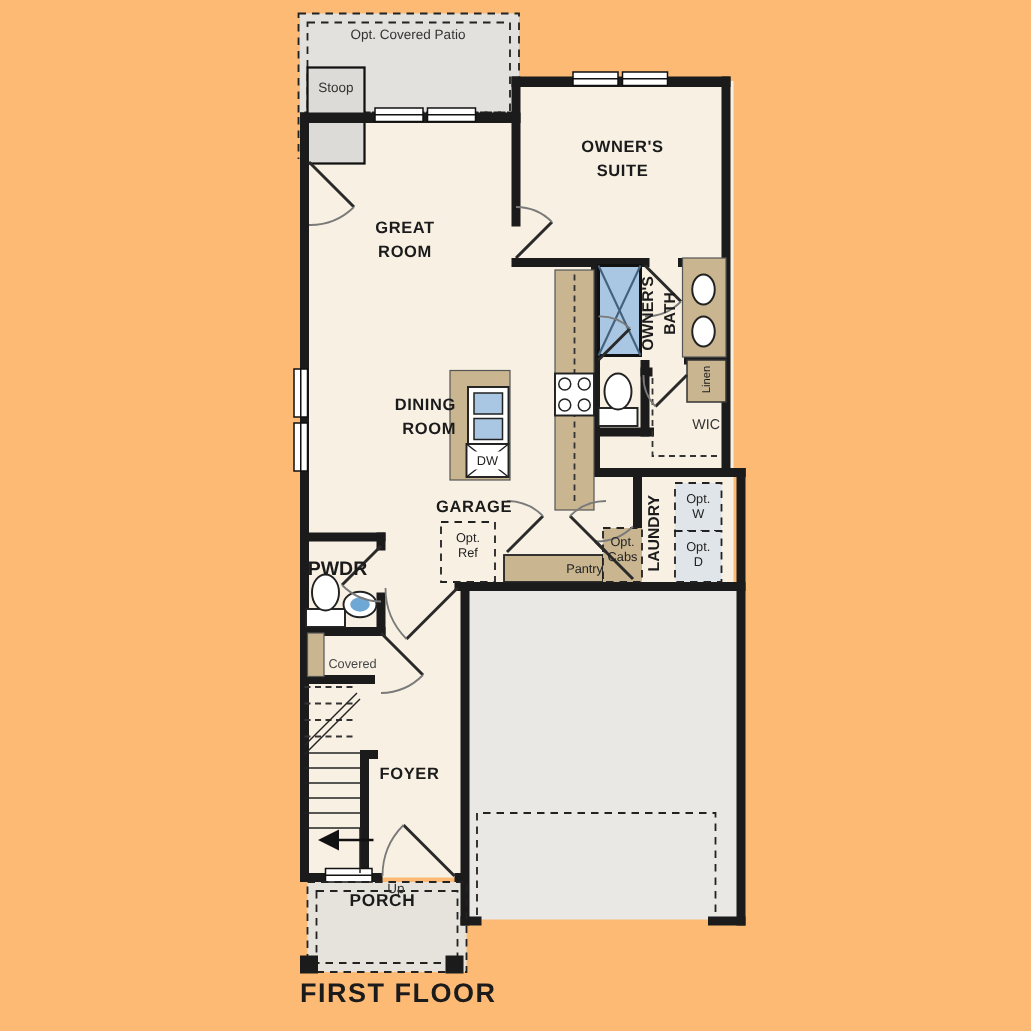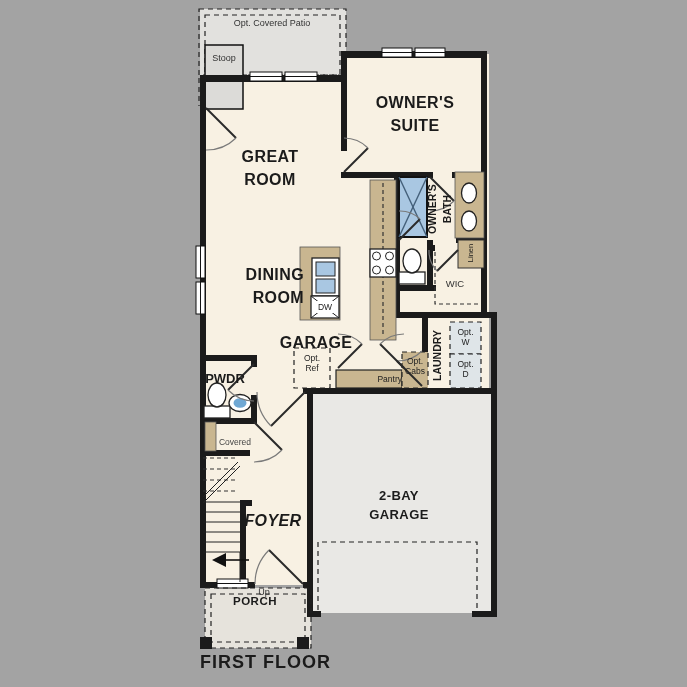--- a/index.html
+++ b/index.html
@@ -1,24 +1,24 @@
 <!DOCTYPE html>
 <html style="--wall: #1b1b1b; --room: #f8f1e3; --tan: #c9b690; --gray: #e2e1de; --garage: #e9e8e5; --porch: #e6e3dc; --blue: #a9c7e2; --blue-dark: #44607a;"><head>
 <meta charset="utf-8">
 <style>
   :root{
     --wall:#1b1b1b; --room:#f8f1e3; --tan:#c9b690; --gray:#e2e1de;
     --garage:#e9e8e5; --porch:#e6e3dc; --blue:#a9c7e2; --blue-dark:#44607a;
   }
   html,body{margin:0;padding:0;background:#fff;}
-  #plan{position:relative;width:687px;height:687px;background:#a3a3a3;
+  #plan{position:relative;width:687px;height:687px;background:#fdba74;
         font-family:"Liberation Sans",sans-serif;color:#1b1b1b;overflow:hidden;}
   #plan svg{position:absolute;left:0;top:0;}
   .lbl{position:absolute;text-align:center;white-space:pre-line;line-height:1.45;}
-  .room{font-weight:bold;font-size:16px;letter-spacing:.4px;}
+  .room{font-weight:bold;font-size:11px;letter-spacing:.4px;}
   .big{font-weight:bold;font-size:13px;letter-spacing:.4px;}
   .med{font-weight:bold;font-size:13px;}
   .sm{font-size:9px;color:#333;}
   .tiny{font-size:8.5px;line-height:1.2;color:#222;}
   .rot{transform:rotate(-90deg);}
   .title{position:absolute;font-weight:bold;font-size:18px;letter-spacing:1px;text-align:right;}
   
   .wall{fill:var(--wall);}
   .win{fill:#fff;stroke:#111;stroke-width:1;}
   .winline{stroke:#111;stroke-width:1;}
@@ -262,36 +262,34 @@
 
   <div class="lbl sm" style="left:202px;top:17px;width:140px;">Opt. Covered Patio</div>
   <div class="lbl sm" style="left:206px;top:52px;width:36px;">Stoop</div>
   <div class="lbl room" style="left:210px;top:145px;width:120px;">GREAT
 ROOM</div>
   <div class="lbl room" style="left:355px;top:91px;width:120px;">OWNER'S
 SUITE</div>
   <div class="lbl med rot" style="left:405px;top:193px;width:72px;height:32px;font-size:10.5px;line-height:1.4;">OWNER'S
 BATH</div>
   <div class="lbl rot" style="left:456px;top:248px;width:30px;height:10px;font-size:7.5px;">Linen</div>
-  <div class="lbl" style="left:430px;top:277px;width:50px;font-size:9.5px;color:#333;">WIC</div>
+  <div class="lbl" style="left:430px;top:277px;width:50px;font-size:9.5px;color:#333;text-align:right;">WIC</div>
   <div class="lbl room" style="left:190px;top:263px;width:114px;text-align:right;">DINING
 ROOM</div>
   <div class="lbl room" style="left:266px;top:331px;width:100px;">GARAGE</div>
   <div class="lbl tiny" style="left:312px;top:302px;width:26px;">DW</div>
   <div class="lbl tiny" style="left:294px;top:353px;width:36px;">Opt.
 Ref</div>
   <div class="lbl tiny" style="left:336px;top:374px;width:66px;text-align:right;">Pantry</div>
   <div class="lbl tiny" style="left:400px;top:356px;width:30px;">Opt.
 Cabs</div>
   <div class="lbl med rot" style="left:404px;top:348px;width:66px;height:15px;font-size:10.5px;">LAUNDRY</div>
   <div class="lbl tiny" style="left:450px;top:327px;width:31px;">Opt.
 W</div>
   <div class="lbl tiny" style="left:450px;top:359px;width:31px;">Opt.
 D</div>
   <div class="lbl med" style="left:202px;top:370px;width:46px;">PWDR</div>
   <div class="lbl tiny" style="left:212px;top:437px;width:46px;font-size:8.5px;color:#444;">Covered</div>
-  <div class="lbl room" style="left:243px;top:509px;width:60px;font-style:italic;">FOYER</div>
+  <div class="lbl room" style="left:243px;top:509px;width:60px;">FOYER</div>
   <div class="lbl sm" style="left:252px;top:586px;width:24px;text-align:center;">Up</div>
-  <div class="lbl big" style="left:339px;top:487px;width:120px;">2-BAY
-GARAGE</div>
   <div class="lbl med" style="left:215px;top:593px;width:80px;font-size:11.5px;letter-spacing:.5px;">PORCH</div>
   <div class="title" style="left:200px;top:652px;">FIRST FLOOR</div>
 </div>
 
 </body></html>

